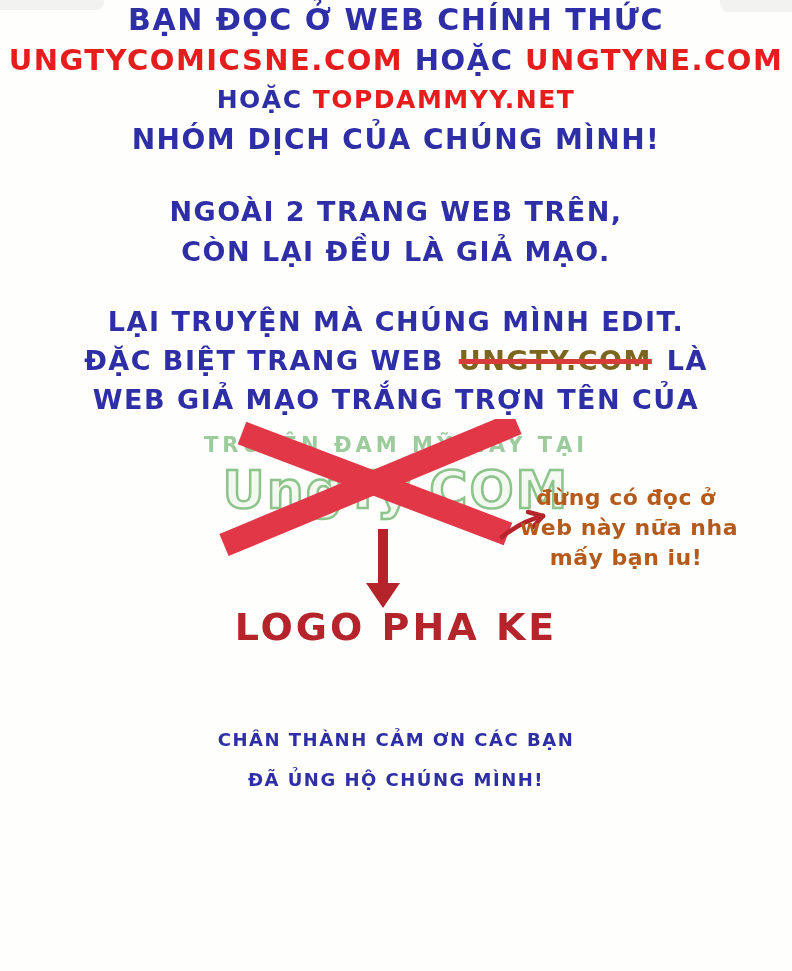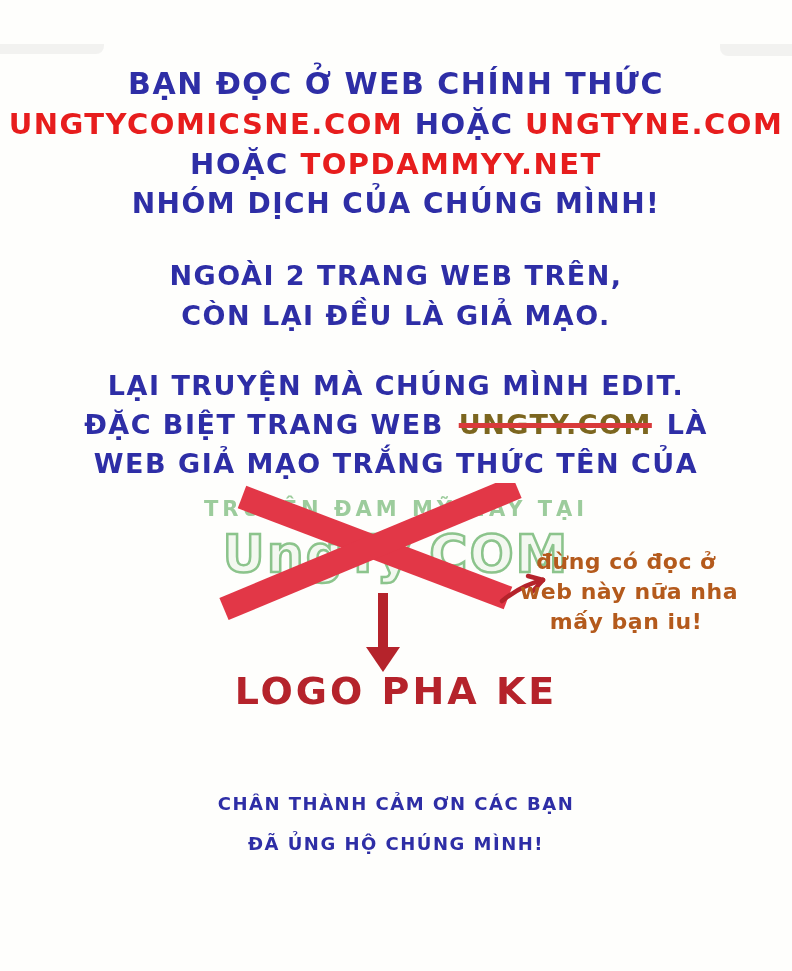--- a/index.html
+++ b/index.html
@@ -17,24 +17,24 @@
   .smudge-left  { left: 0; top: 0; width: 104px; height: 10px; border-radius: 0 0 8px 0; }
   .smudge-right { right: 0; top: 0; width: 72px; height: 12px; border-radius: 0 0 0 8px; }
 
   .line {
     text-align: center; white-space: nowrap;
     font-weight: bold; letter-spacing: 1.5px;
   }
   .blue  { color: var(--c-blue); }
   .red   { color: var(--c-red); }
 
-  .header { padding-top: 20px; margin-top: 44px; }
+  .header { padding-top: 0; }
   .header .l1 { font-size: 30px; line-height: 40px; }
   .header .l2 { font-size: 29px; line-height: 40px; }
-  .header .l3 { font-size: 29px; line-height: 40px; }
+  .header .l3 { font-size: 25px; line-height: 40px; }
   .header .l4, .header .l5 { font-size: 28px; line-height: 40px; }
 
   .para2 { margin-top: 32px; }
   .para2 .line { font-size: 27px; line-height: 40px; }
 
   .para3 { margin-top: 30px; }
   .para3 .line { font-size: 27px; line-height: 39px; }
 
   .struck {
     color: var(--c-olive);
@@ -110,21 +110,21 @@
     <div class="line blue">CÒN LẠI ĐỀU LÀ GIẢ MẠO.</div>
   </div>
 
   <div class="para3">
     <div class="line blue">LẠI TRUYỆN MÀ CHÚNG MÌNH EDIT.</div>
     <div class="line">
       <span class="blue">ĐẶC BIỆT TRANG WEB</span>
       <span class="struck">UNGTY.COM</span>
       <span class="blue">LÀ</span>
     </div>
-    <div class="line blue">WEB GIẢ MẠO TRẮNG THỨC TÊN CỦA</div>
+    <div class="line blue">WEB GIẢ MẠO TRẮNG TRỢN TÊN CỦA</div>
   </div>
 
   <div class="logo-zone">
     <div class="green-tagline">TRUYỆN ĐAM MỸ HAY TẠI</div>
     <div class="green-brand">UngTy.COM</div>
 
     <svg class="mark-svg" viewBox="0 0 792 250" aria-hidden="true">
       <line class="cross-stroke" x1="242" y1="14" x2="508" y2="115"></line>
       <line class="cross-stroke" x1="517" y1="4" x2="224" y2="126"></line>
       <g>

